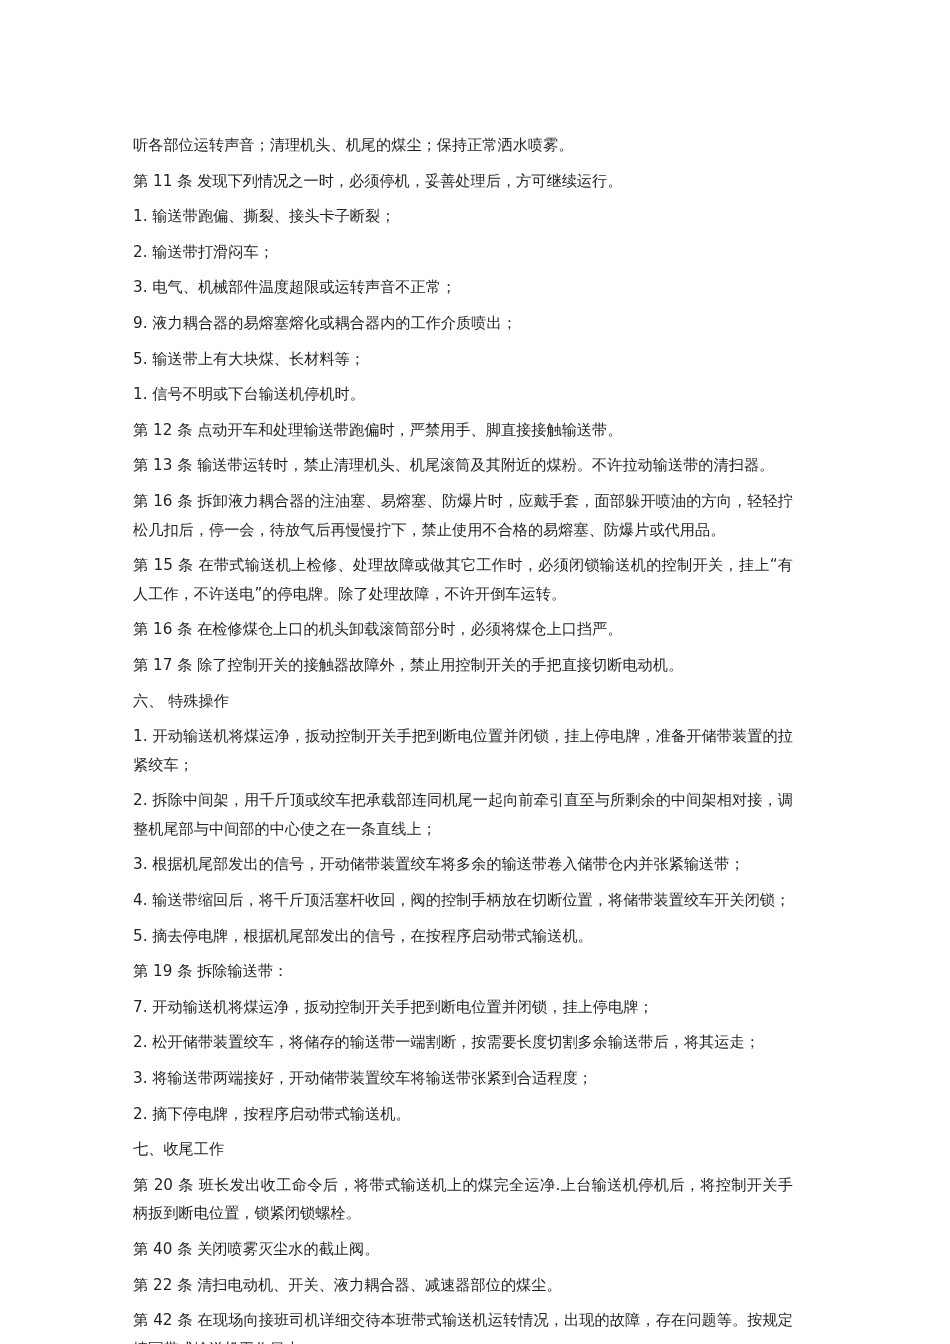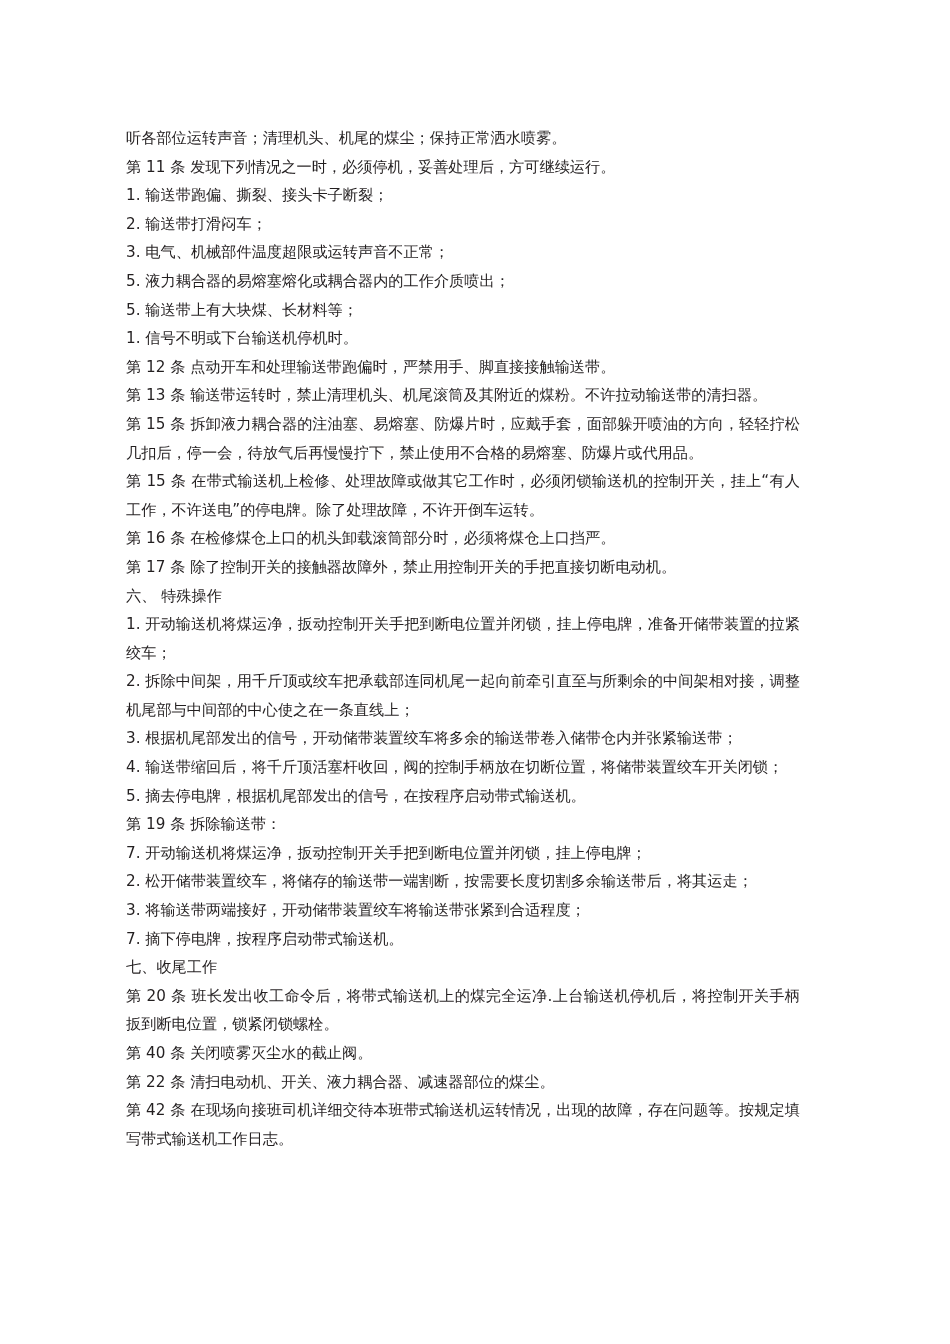--- a/index.html
+++ b/index.html
@@ -20,54 +20,54 @@
     padding: 124px 150px 0 126px;
     position: relative;
   }
   .doc-body {
     font-size: 15.2px;
     line-height: 28.6px;
     text-align: justify;
     text-justify: inter-ideograph;
   }
   .para {
-    margin: 0;
+    margin: 7px;
     padding: 0;
     white-space: normal;
   }
 </style>
 </head>
 <body>
 
 <div class="page">
   <div class="doc-body">
     <p class="para">听各部位运转声音；清理机头、机尾的煤尘；保持正常洒水喷雾。</p>
     <p class="para">第 11 条 发现下列情况之一时，必须停机，妥善处理后，方可继续运行。</p>
     <p class="para">1. 输送带跑偏、撕裂、接头卡子断裂；</p>
     <p class="para">2. 输送带打滑闷车；</p>
     <p class="para">3. 电气、机械部件温度超限或运转声音不正常；</p>
-    <p class="para">5. 液力耦合器的易熔塞熔化或耦合器内的工作介质喷出；</p>
+    <p class="para">9. 液力耦合器的易熔塞熔化或耦合器内的工作介质喷出；</p>
     <p class="para">5. 输送带上有大块煤、长材料等；</p>
     <p class="para">1. 信号不明或下台输送机停机时。</p>
     <p class="para">第 12 条 点动开车和处理输送带跑偏时，严禁用手、脚直接接触输送带。</p>
     <p class="para">第 13 条 输送带运转时，禁止清理机头、机尾滚筒及其附近的煤粉。不许拉动输送带的清扫器。</p>
-    <p class="para">第 15 条 拆卸液力耦合器的注油塞、易熔塞、防爆片时，应戴手套，面部躲开喷油的方向，轻轻拧松几扣后，停一会，待放气后再慢慢拧下，禁止使用不合格的易熔塞、防爆片或代用品。</p>
+    <p class="para">第 16 条 拆卸液力耦合器的注油塞、易熔塞、防爆片时，应戴手套，面部躲开喷油的方向，轻轻拧松几扣后，停一会，待放气后再慢慢拧下，禁止使用不合格的易熔塞、防爆片或代用品。</p>
     <p class="para">第 15 条 在带式输送机上检修、处理故障或做其它工作时，必须闭锁输送机的控制开关，挂上“有人工作，不许送电”的停电牌。除了处理故障，不许开倒车运转。</p>
     <p class="para">第 16 条 在检修煤仓上口的机头卸载滚筒部分时，必须将煤仓上口挡严。</p>
     <p class="para">第 17 条 除了控制开关的接触器故障外，禁止用控制开关的手把直接切断电动机。</p>
     <p class="para">六、 特殊操作</p>
     <p class="para">1. 开动输送机将煤运净，扳动控制开关手把到断电位置并闭锁，挂上停电牌，准备开储带装置的拉紧绞车；</p>
     <p class="para">2. 拆除中间架，用千斤顶或绞车把承载部连同机尾一起向前牵引直至与所剩余的中间架相对接，调整机尾部与中间部的中心使之在一条直线上；</p>
     <p class="para">3. 根据机尾部发出的信号，开动储带装置绞车将多余的输送带卷入储带仓内并张紧输送带；</p>
     <p class="para">4. 输送带缩回后，将千斤顶活塞杆收回，阀的控制手柄放在切断位置，将储带装置绞车开关闭锁；</p>
     <p class="para">5. 摘去停电牌，根据机尾部发出的信号，在按程序启动带式输送机。</p>
     <p class="para">第 19 条 拆除输送带：</p>
     <p class="para">7. 开动输送机将煤运净，扳动控制开关手把到断电位置并闭锁，挂上停电牌；</p>
     <p class="para">2. 松开储带装置绞车，将储存的输送带一端割断，按需要长度切割多余输送带后，将其运走；</p>
     <p class="para">3. 将输送带两端接好，开动储带装置绞车将输送带张紧到合适程度；</p>
-    <p class="para">7. 摘下停电牌，按程序启动带式输送机。</p>
+    <p class="para">2. 摘下停电牌，按程序启动带式输送机。</p>
     <p class="para">七、收尾工作</p>
     <p class="para">第 20 条 班长发出收工命令后，将带式输送机上的煤完全运净.上台输送机停机后，将控制开关手柄扳到断电位置，锁紧闭锁螺栓。</p>
     <p class="para">第 40 条 关闭喷雾灭尘水的截止阀。</p>
     <p class="para">第 22 条 清扫电动机、开关、液力耦合器、减速器部位的煤尘。</p>
     <p class="para">第 42 条 在现场向接班司机详细交待本班带式输送机运转情况，出现的故障，存在问题等。按规定填写带式输送机工作日志。</p>
   </div>
 </div>
 
 </body></html>

